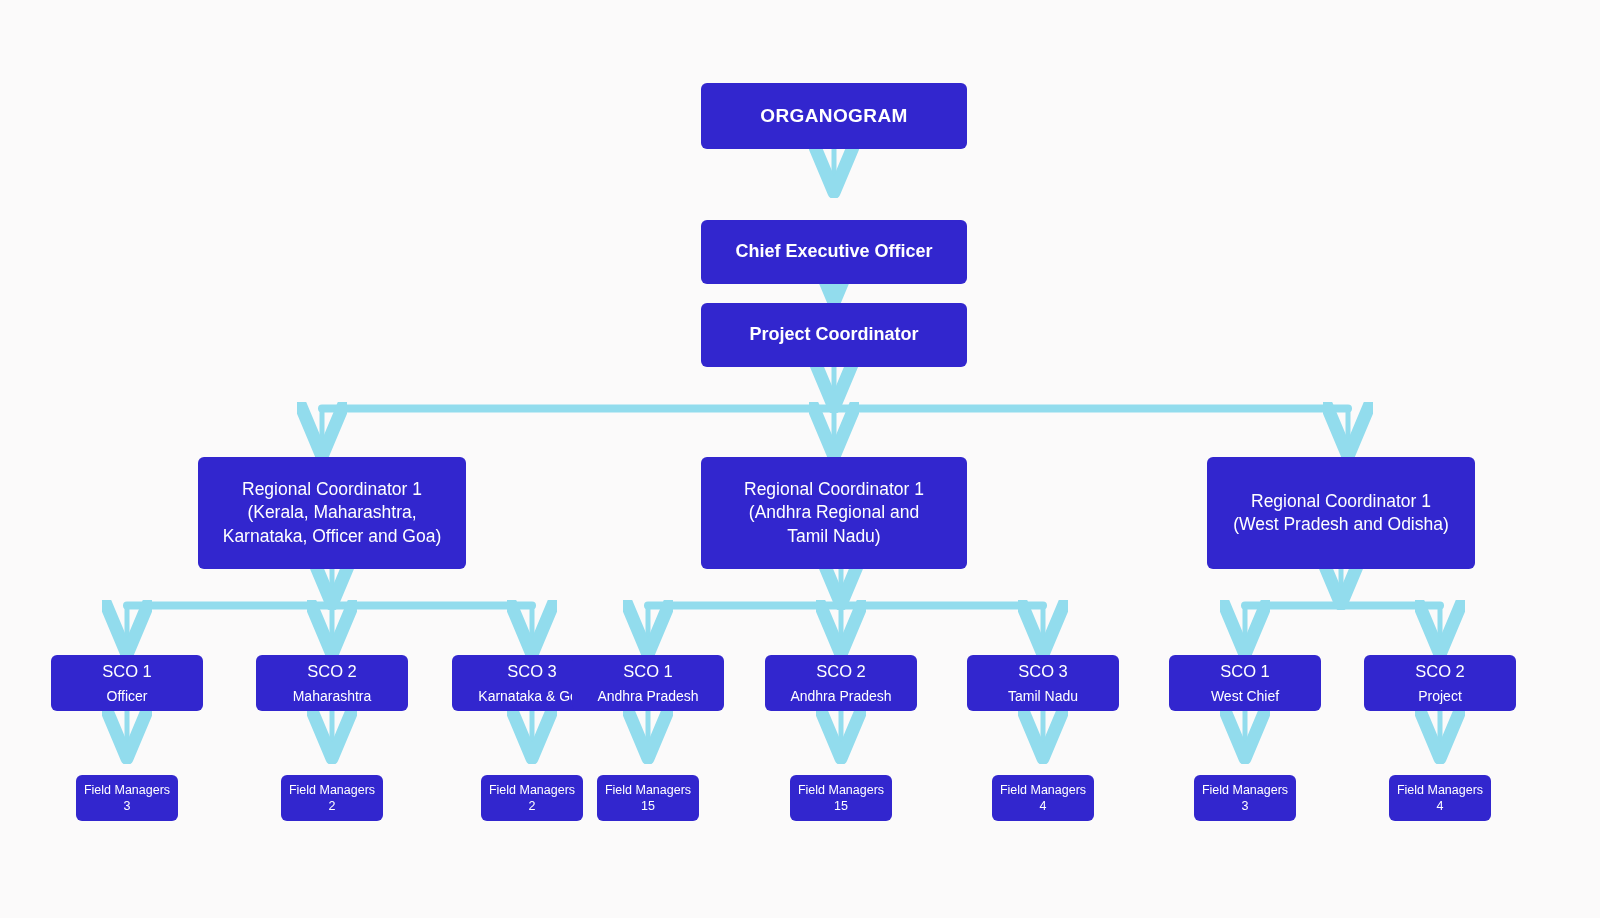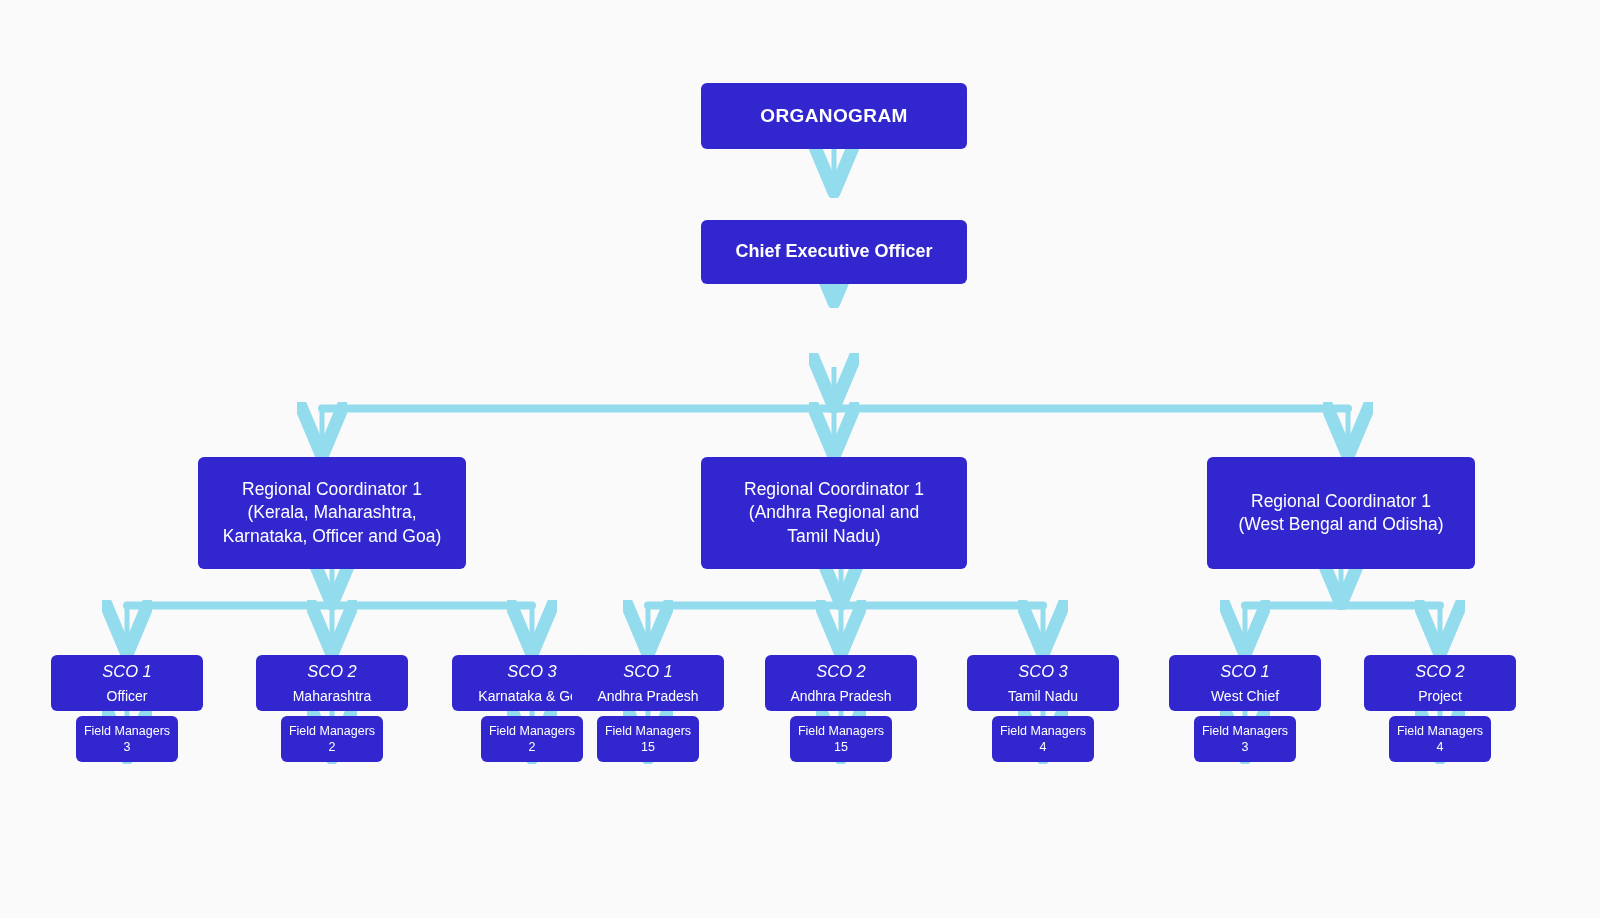--- a/index.html
+++ b/index.html
@@ -79,30 +79,29 @@
   
   .node-sco {
     top: 655px;
     height: 56px;
     padding: 0 8px;
   }
   .node-sco .sco-title {
     font-size: 16.5px;
     font-weight: normal;
     margin-bottom: 4px;
-    font-style: italic;
   }
   .node-sco .sco-sub {
     font-size: 14px;
     font-weight: normal;
   }
 
   
   .node-fm {
-    top: 716px;
+    top: 775px;
     height: 46px;
     padding: 0 6px;
   }
   .node-fm .fm-title {
     font-size: 12.5px;
     font-weight: normal;
   }
   .node-fm .fm-count {
     font-size: 12.5px;
     font-weight: normal;
@@ -161,36 +160,39 @@
   </svg>
 
   <div class="node node-root">
     <span>ORGANOGRAM</span>
   </div>
 
   <div class="node node-exec node-ceo">
     <span>Chief Executive Officer</span>
   </div>
 
+  <div class="node node-exec node-pc">
+    <span>Project Coordinator</span>
+  </div>
 
   <div class="node node-regional rc-0">
     <span class="ln">Regional Coordinator 1</span>
     <span class="ln">(Kerala, Maharashtra,</span>
     <span class="ln">Karnataka, Officer and Goa)</span>
   </div>
 
   <div class="node node-regional rc-1">
     <span class="ln">Regional Coordinator 1</span>
     <span class="ln">(Andhra Regional and</span>
     <span class="ln">Tamil Nadu)</span>
   </div>
 
   <div class="node node-regional rc-2">
     <span class="ln">Regional Coordinator 1</span>
-    <span class="ln">(West Bengal and Odisha)</span>
+    <span class="ln">(West Pradesh and Odisha)</span>
   </div>
 
   <div class="node node-sco" style="left:87px;width:80px;width:152px;left:51px;">
     <span class="sco-title">SCO 1</span>
     <span class="sco-sub">Officer</span>
   </div>
   <div class="node node-sco" style="left:256px;width:152px;">
     <span class="sco-title">SCO 2</span>
     <span class="sco-sub">Maharashtra</span>
   </div>

